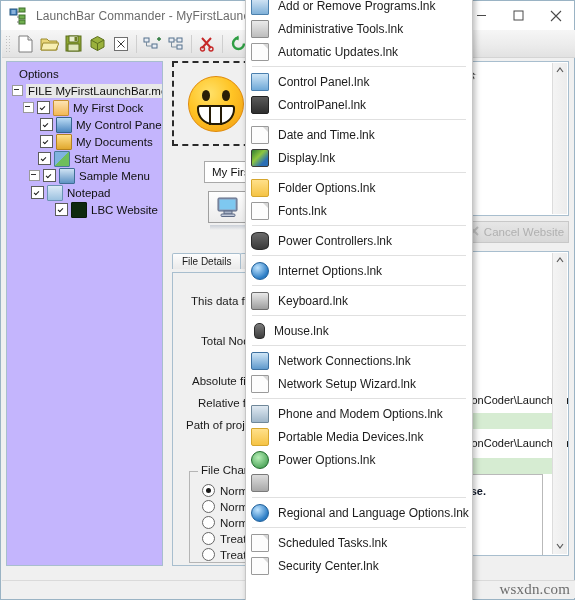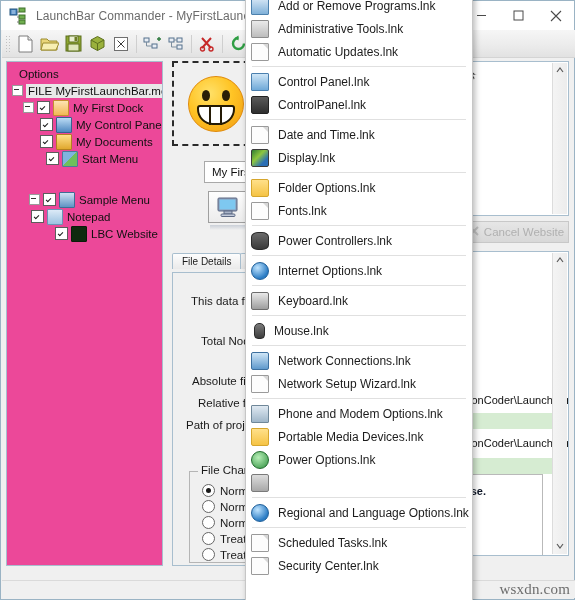--- a/index.html
+++ b/index.html
@@ -101,21 +101,21 @@
     padding: 0 6px;
     white-space: nowrap;
   }
   .tb-label u { text-decoration: underline; }
 
   
   .tree-panel {
     position: absolute;
     left: 5px; top: 60px;
     width: 157px; height: 505px;
-    background: #ec4899;
+    background: #c4b5fd;
     border: 1px solid #a8bece;
     box-sizing: border-box;
     overflow: hidden;
   }
   .tree {
     padding: 3px 0 0 0;
     font-size: 11.5px;
     color: #101010;
   }
   .tnode {
@@ -716,27 +716,27 @@
           <span class="ticon" style="background:linear-gradient(to bottom,#bcdcf5,#4d87c0);border:1px solid #36638f;"></span>
           <span class="tlabel">My Control Panel</span>
         </div>
 
         <div class="tnode" style="padding-left:33px;">
           <span class="cbx"></span>
           <span class="ticon" style="background:linear-gradient(to bottom,#ffe08a,#e0a82e);border:1px solid #b3811f;"></span>
           <span class="tlabel">My Documents</span>
         </div>
 
-        <div class="tnode" style="padding-left:39px;">
+        <div class="tnode" style="padding-left:31px;">
           <span class="cbx"></span>
           <span class="ticon" style="background:linear-gradient(135deg,#7fb3df 50%,#6fbf5c 50%);border:1px solid #4a7a9a;"></span>
           <span class="tlabel">Start Menu</span>
         </div>
 
-        <div class="tnode" style="padding-left:22px;margin-top:24px;">
+        <div class="tnode" style="padding-left:22px;">
           <span class="expander"></span>
           <span class="cbx"></span>
           <span class="ticon" style="background:linear-gradient(to bottom,#cfe2f3,#5f93c4);border:1px solid #3f6d95;"></span>
           <span class="tlabel">Sample Menu</span>
         </div>
 
         <div class="tnode" style="padding-left:24px;">
           <span class="cbx"></span>
           <span class="ticon" style="background:linear-gradient(to bottom,#dceaf7,#9cc2e0);border:1px solid #6b93b5;"></span>
           <span class="tlabel">Notepad</span>

